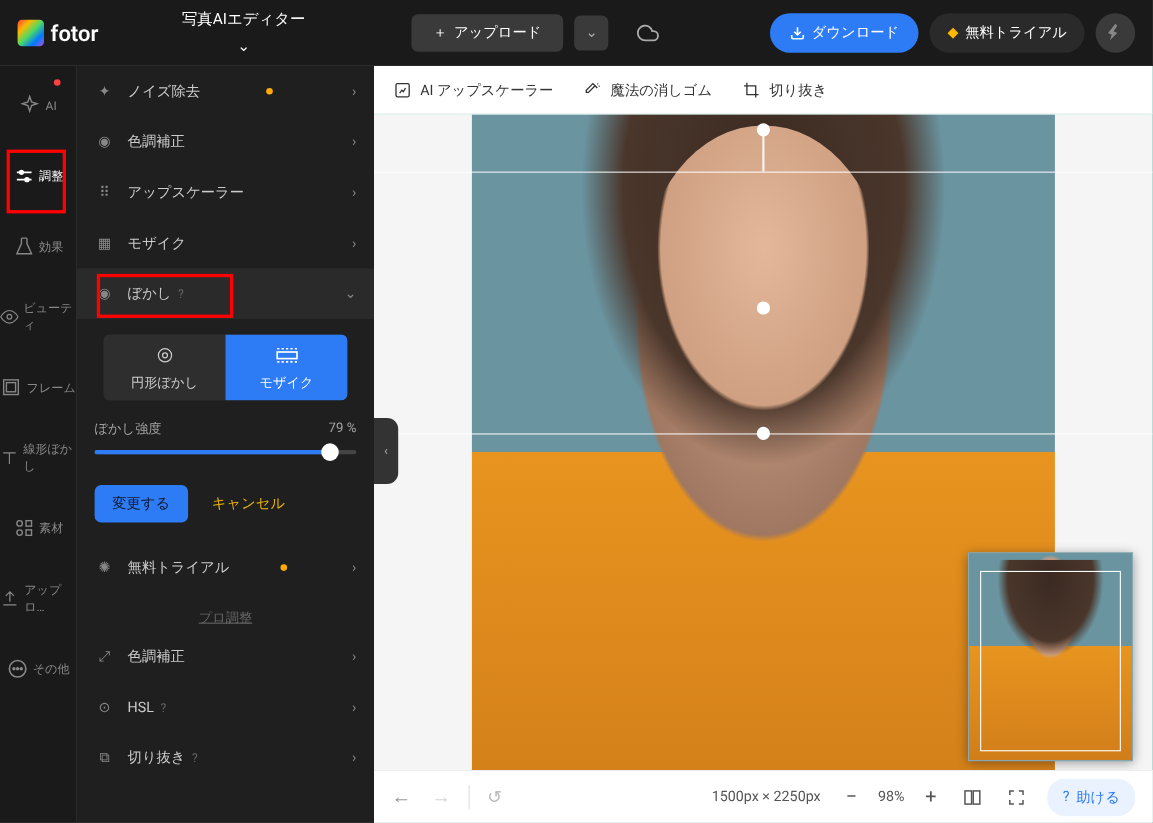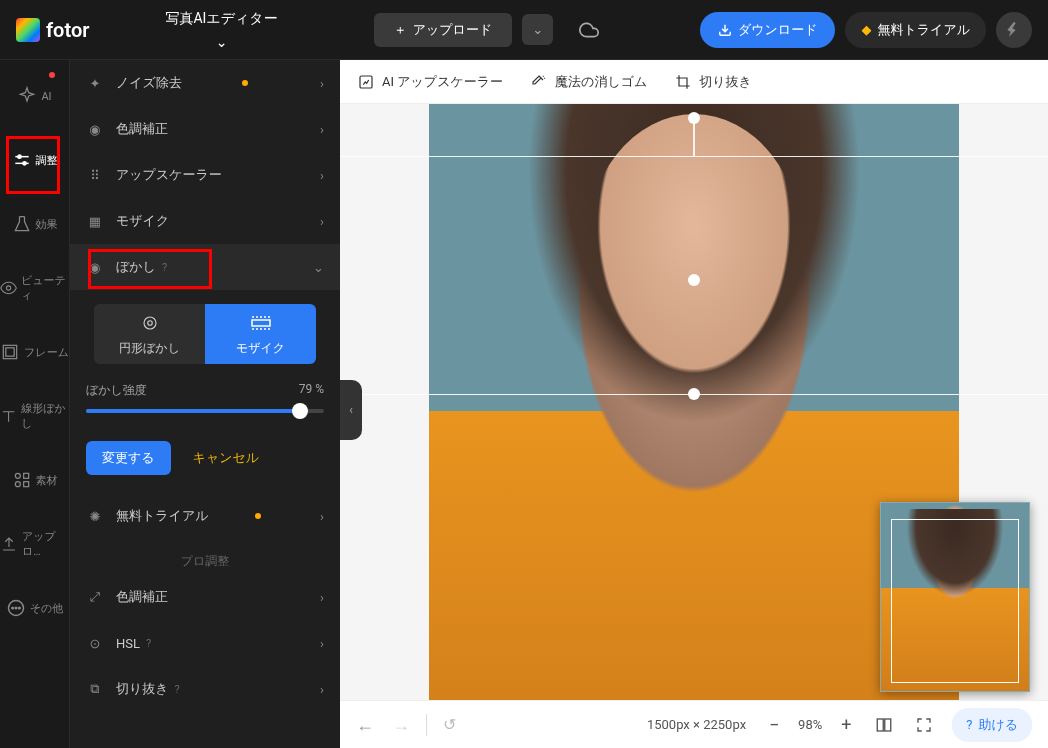--- a/index.html
+++ b/index.html
@@ -41,23 +41,23 @@
 .blur-tabs { display:flex; gap:0; background:#2a2a2a; border-radius:6px; overflow:hidden; width:222px; margin:0 auto 18px;}
 .blur-tab { flex:1; height:60px; display:flex;flex-direction:column;align-items:center;justify-content:center;gap:6px; font-size:12px; color:#ccc; cursor:pointer; background:#2e2e2e;}
 .blur-tab.active { background:#2d7cf6; color:#fff; }
 .blur-tab-icon { width:22px;height:22px; display:flex;align-items:center;justify-content:center;}
 .slider-row { margin-top: 6px;}
 .slider-label { display:flex; justify-content:space-between; font-size:12px; color:#a3a3a3; margin-bottom:10px;}
 .slider { position:relative; height:4px; background:#444; border-radius:2px;}
 .slider-fill { position:absolute; height:100%; background:#2d7cf6; border-radius:2px; width:90%;}
 .slider-thumb { position:absolute; top:50%; transform:translate(-50%,-50%); width:16px;height:16px;border-radius:50%;background:#fff; left:90%;}
 .blur-actions { display:flex; gap:10px; margin-top:28px;}
-.btn-primary { background:#2d7cf6; border:none;color:#ffffff; padding:8px 16px;border-radius:6px;font-size:13px;cursor:pointer;}
+.btn-primary { background:#2d7cf6; border:none;color:#0f172a; padding:8px 16px;border-radius:6px;font-size:13px;cursor:pointer;}
 .btn-ghost { background:none;border:none;color:#eab308;padding:8px 12px;font-size:13px;cursor:pointer;}
-.section-title { text-align:center; color:#666; font-size:12px; padding:14px 0 4px;}
+.section-title { text-align:center; color:#666; font-size:12px; padding:14px 0 4px;text-decoration:underline;}
 .collapse-tab-inner{position:absolute;left:340px;top:380px;width:22px;height:60px;background:#333;border-radius:0 10px 10px 0;display:flex;align-items:center;justify-content:center;color:#aaa;font-size:12px;z-index:5;cursor:pointer;}
 
 
 .canvas-area { position:absolute; left:340px; top:60px; right:0; bottom:0; background:#5eead4; display:flex; flex-direction:column;}
 .tool-strip { height:44px; display:flex;align-items:center; gap:28px; padding:0 18px; background:#fff; border-bottom:1px solid #eee;}
 .tool-strip-item { display:flex;align-items:center;gap:8px; font-size:13px; color:#333; cursor:pointer;}
 .tool-strip-item svg{width:16px;height:16px;}
 
 .canvas-stage { flex:1; position:relative; background:#f5f5f5; overflow:hidden;}
 .photo { position:absolute; left:50%; top:0; transform:translateX(-50%); width:530px; height:640px; background: radial-gradient(ellipse at 50% 30%, #c9a088 0%, #a07760 30%, transparent 31%), linear-gradient(180deg,#6a94a0 0%,#6a94a0 48%,#e8941f 48%,#d17e1a 100%); filter:blur(0); }

